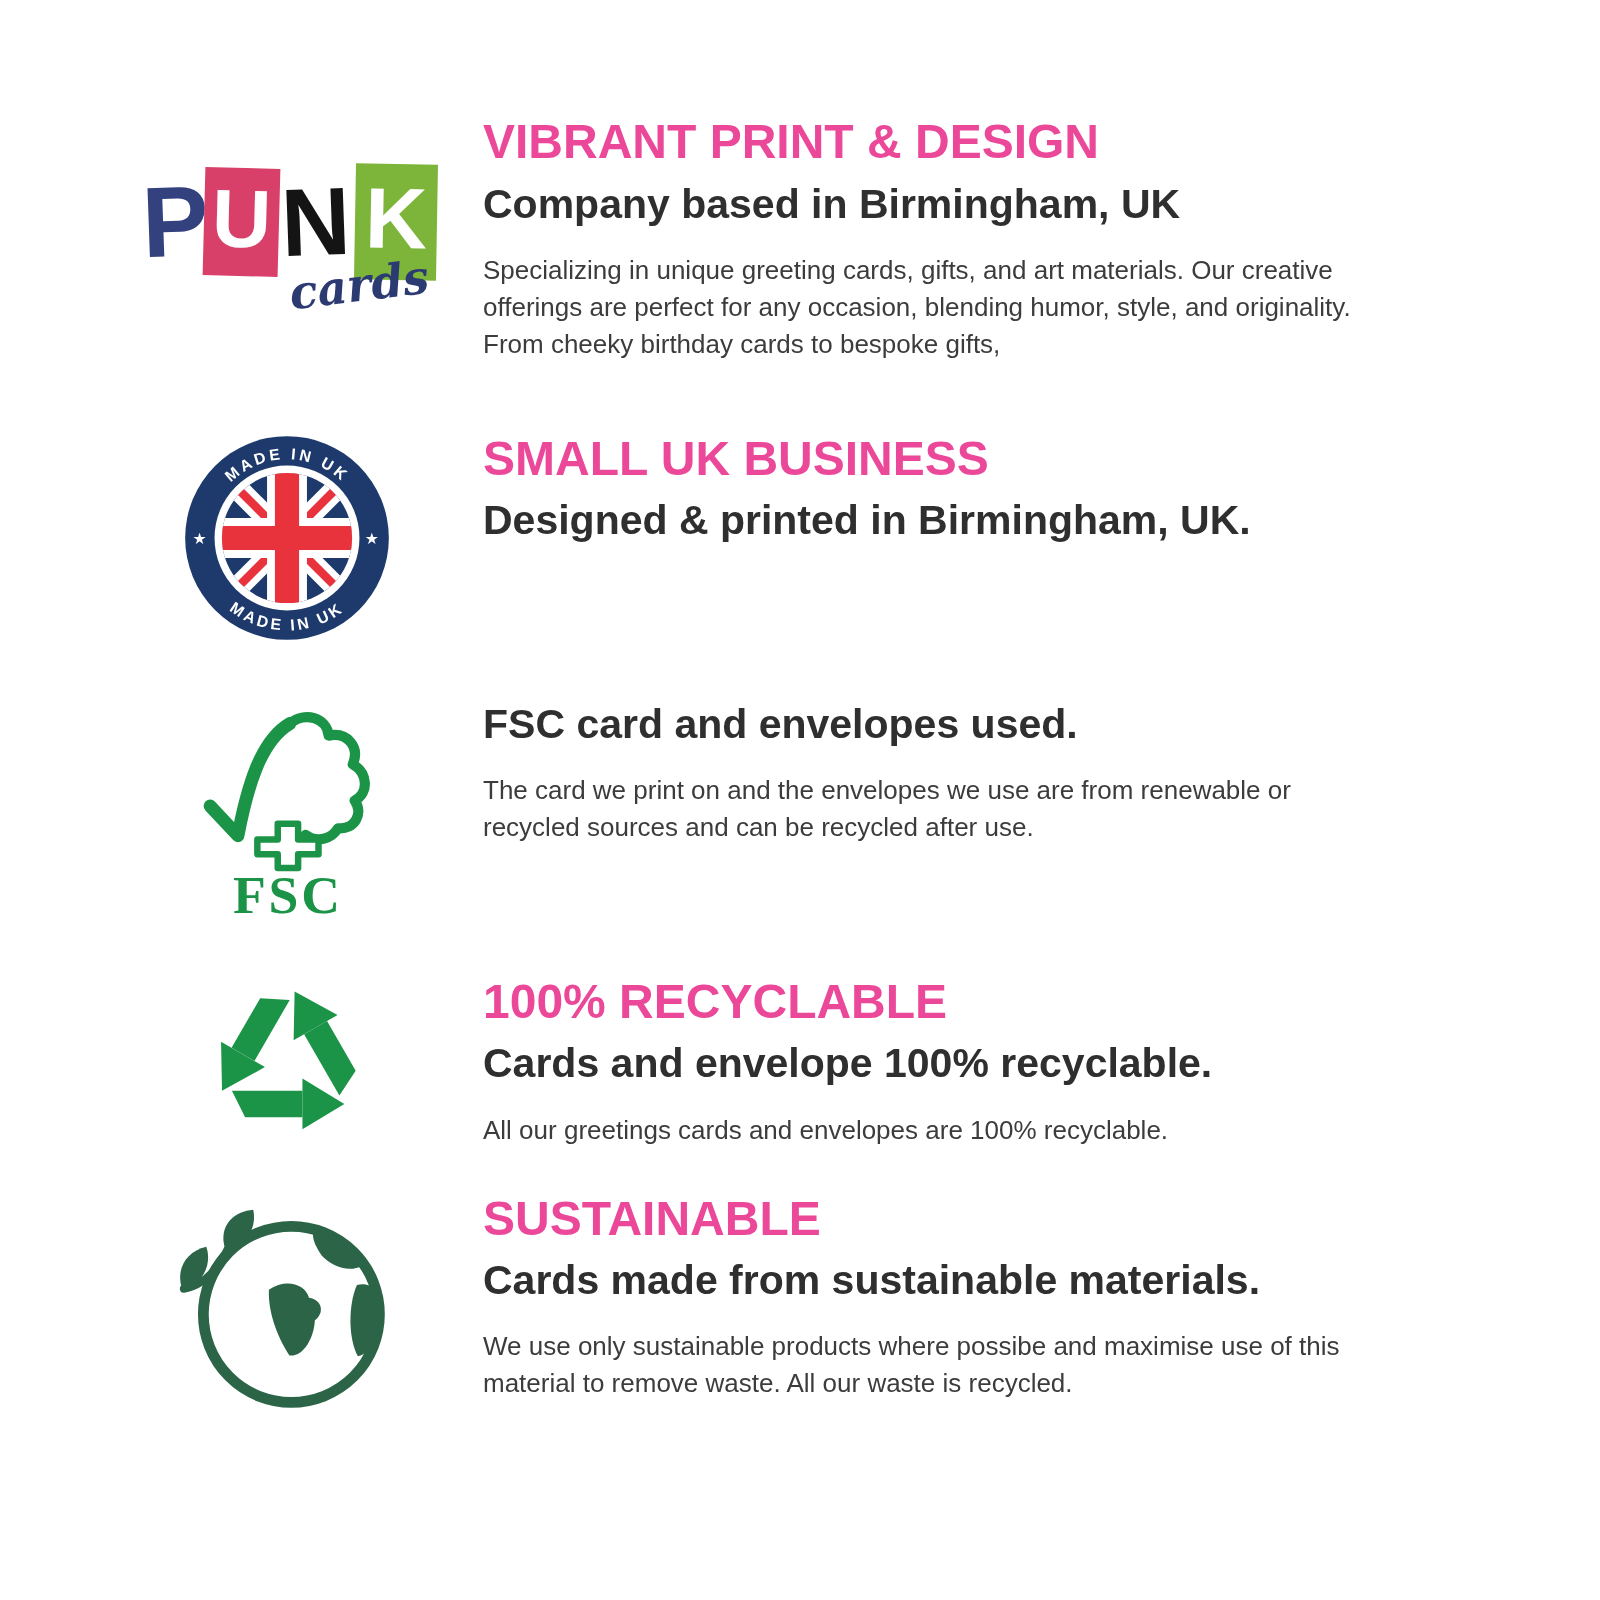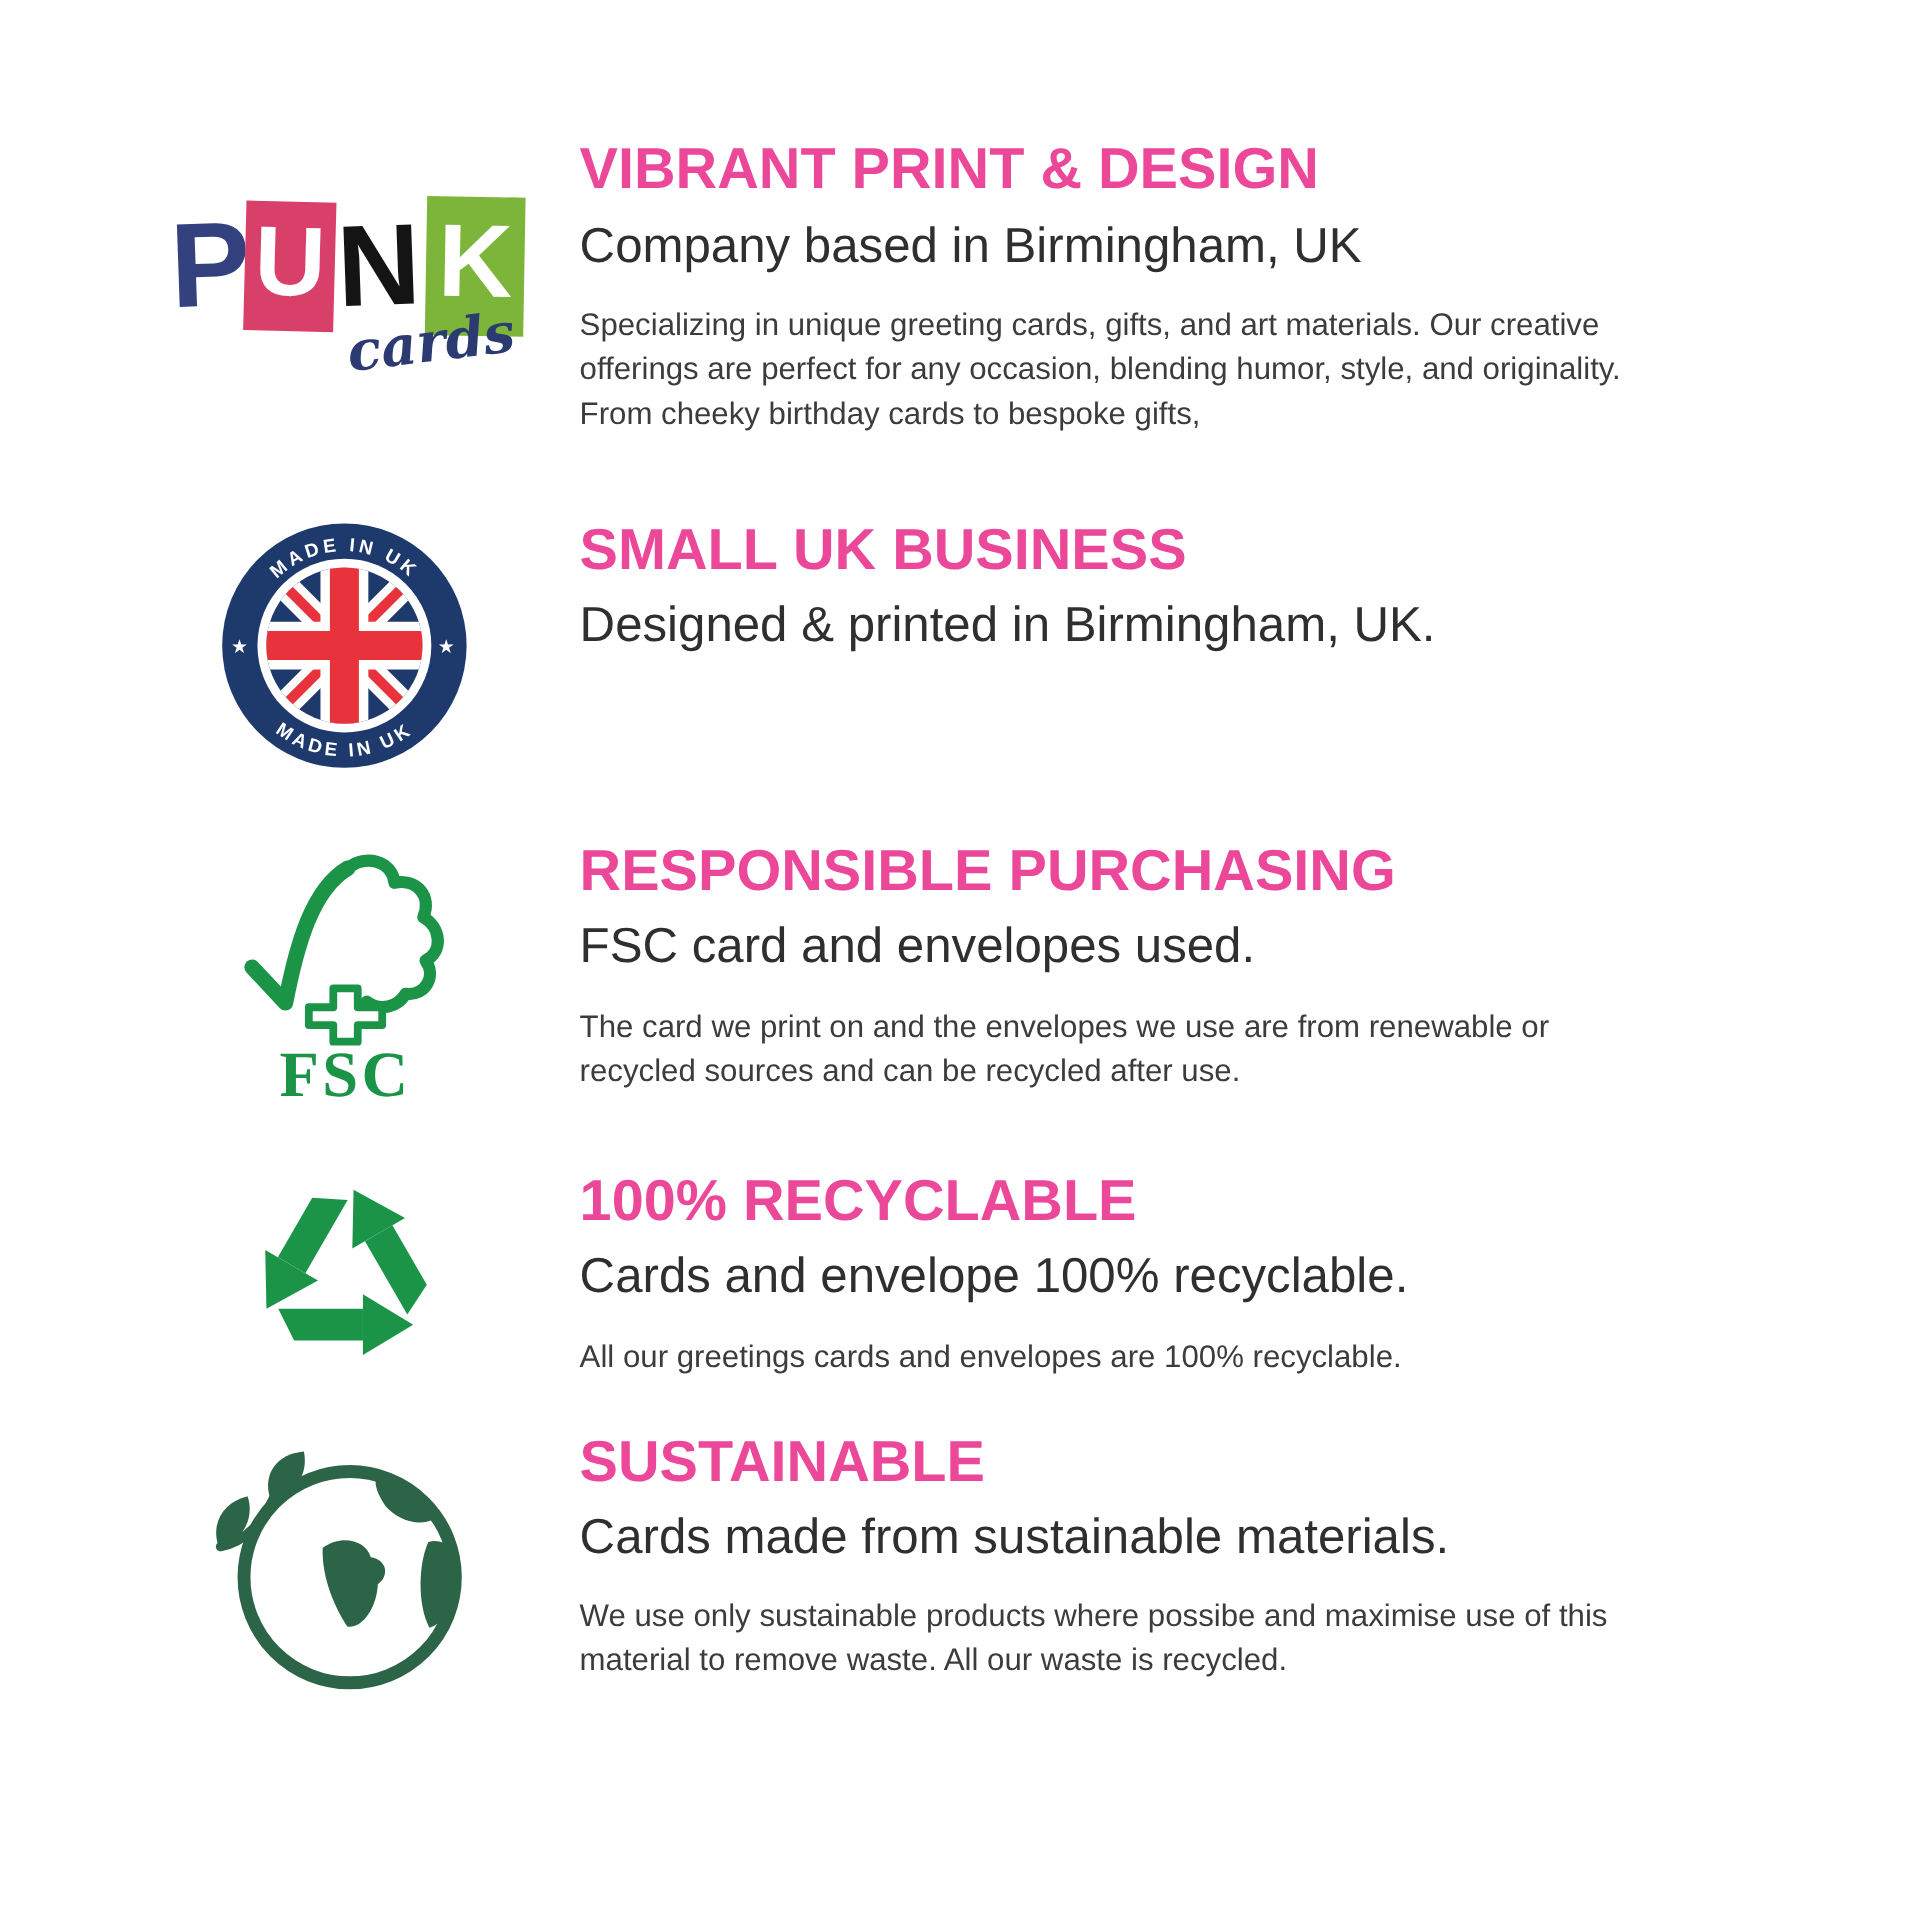--- a/index.html
+++ b/index.html
@@ -16,21 +16,21 @@
   .icon-col{
     flex:0 0 483px;box-sizing:border-box;padding-left:90px;
     display:flex;justify-content:center;align-items:flex-start;
   }
   .text-col{flex:1;max-width:940px;padding-right:30px;}
   .heading{
     font-size:48px;line-height:1.1;font-weight:bold;color:#ec4899;
     margin:0 0 12px;
   }
   .sub{
-    font-size:41px;line-height:1.15;font-weight:400;color:#2f2f2f;
+    font-size:41px;line-height:1.15;font-weight:700;color:#2f2f2f;
     margin:0 0 24px;
   }
   .body{
     font-size:26px;line-height:1.42;color:#3c3c3c;margin:0;
     white-space:pre-line;
   }
 
   
   .punk-logo{display:flex;flex-direction:column;margin-top:48px;width:290px;}
   .punk-word{display:flex;align-items:center;line-height:1;}
@@ -136,21 +136,20 @@
       <svg class="svg-icon fsc-wrap" viewBox="0 0 190 245" width="176" height="227">
         <g fill="none" stroke="#1c9447" stroke-linecap="round" stroke-linejoin="round">
           <path stroke-width="14" d="M 12,122 L 42,154 C 52,102 66,52 98,33"></path>
           <path stroke-width="11" d="M 98,33 C 114,20 138,26 140,46 C 160,42 174,58 166,77 C 182,86 184,108 168,116 C 178,130 168,148 150,146 C 143,158 127,162 115,153"></path>
           <path stroke-width="7" fill="#ffffff" d="M 85,141 L 107,141 L 107,158 L 129,158 L 129,174 L 107,174 L 107,189 L 85,189 L 85,174 L 63,174 L 63,158 L 85,158 Z"></path>
         </g>
         <text class="fsc-text" x="96" y="238">FSC</text>
       </svg>
     </div>
     <div class="text-col">
-      <h2 class="heading">RESPONSIBLE PURCHASING</h2>
       <p class="sub">FSC card and envelopes used.</p>
       <p class="body">The card we print on and the envelopes we use are from renewable or
 recycled sources and can be recycled after use.</p>
     </div>
   </section>
 
   <section class="row row-4">
     <div class="icon-col">
       <svg class="svg-icon" viewBox="-78 -78 156 156" width="172" height="172">
         <defs>

